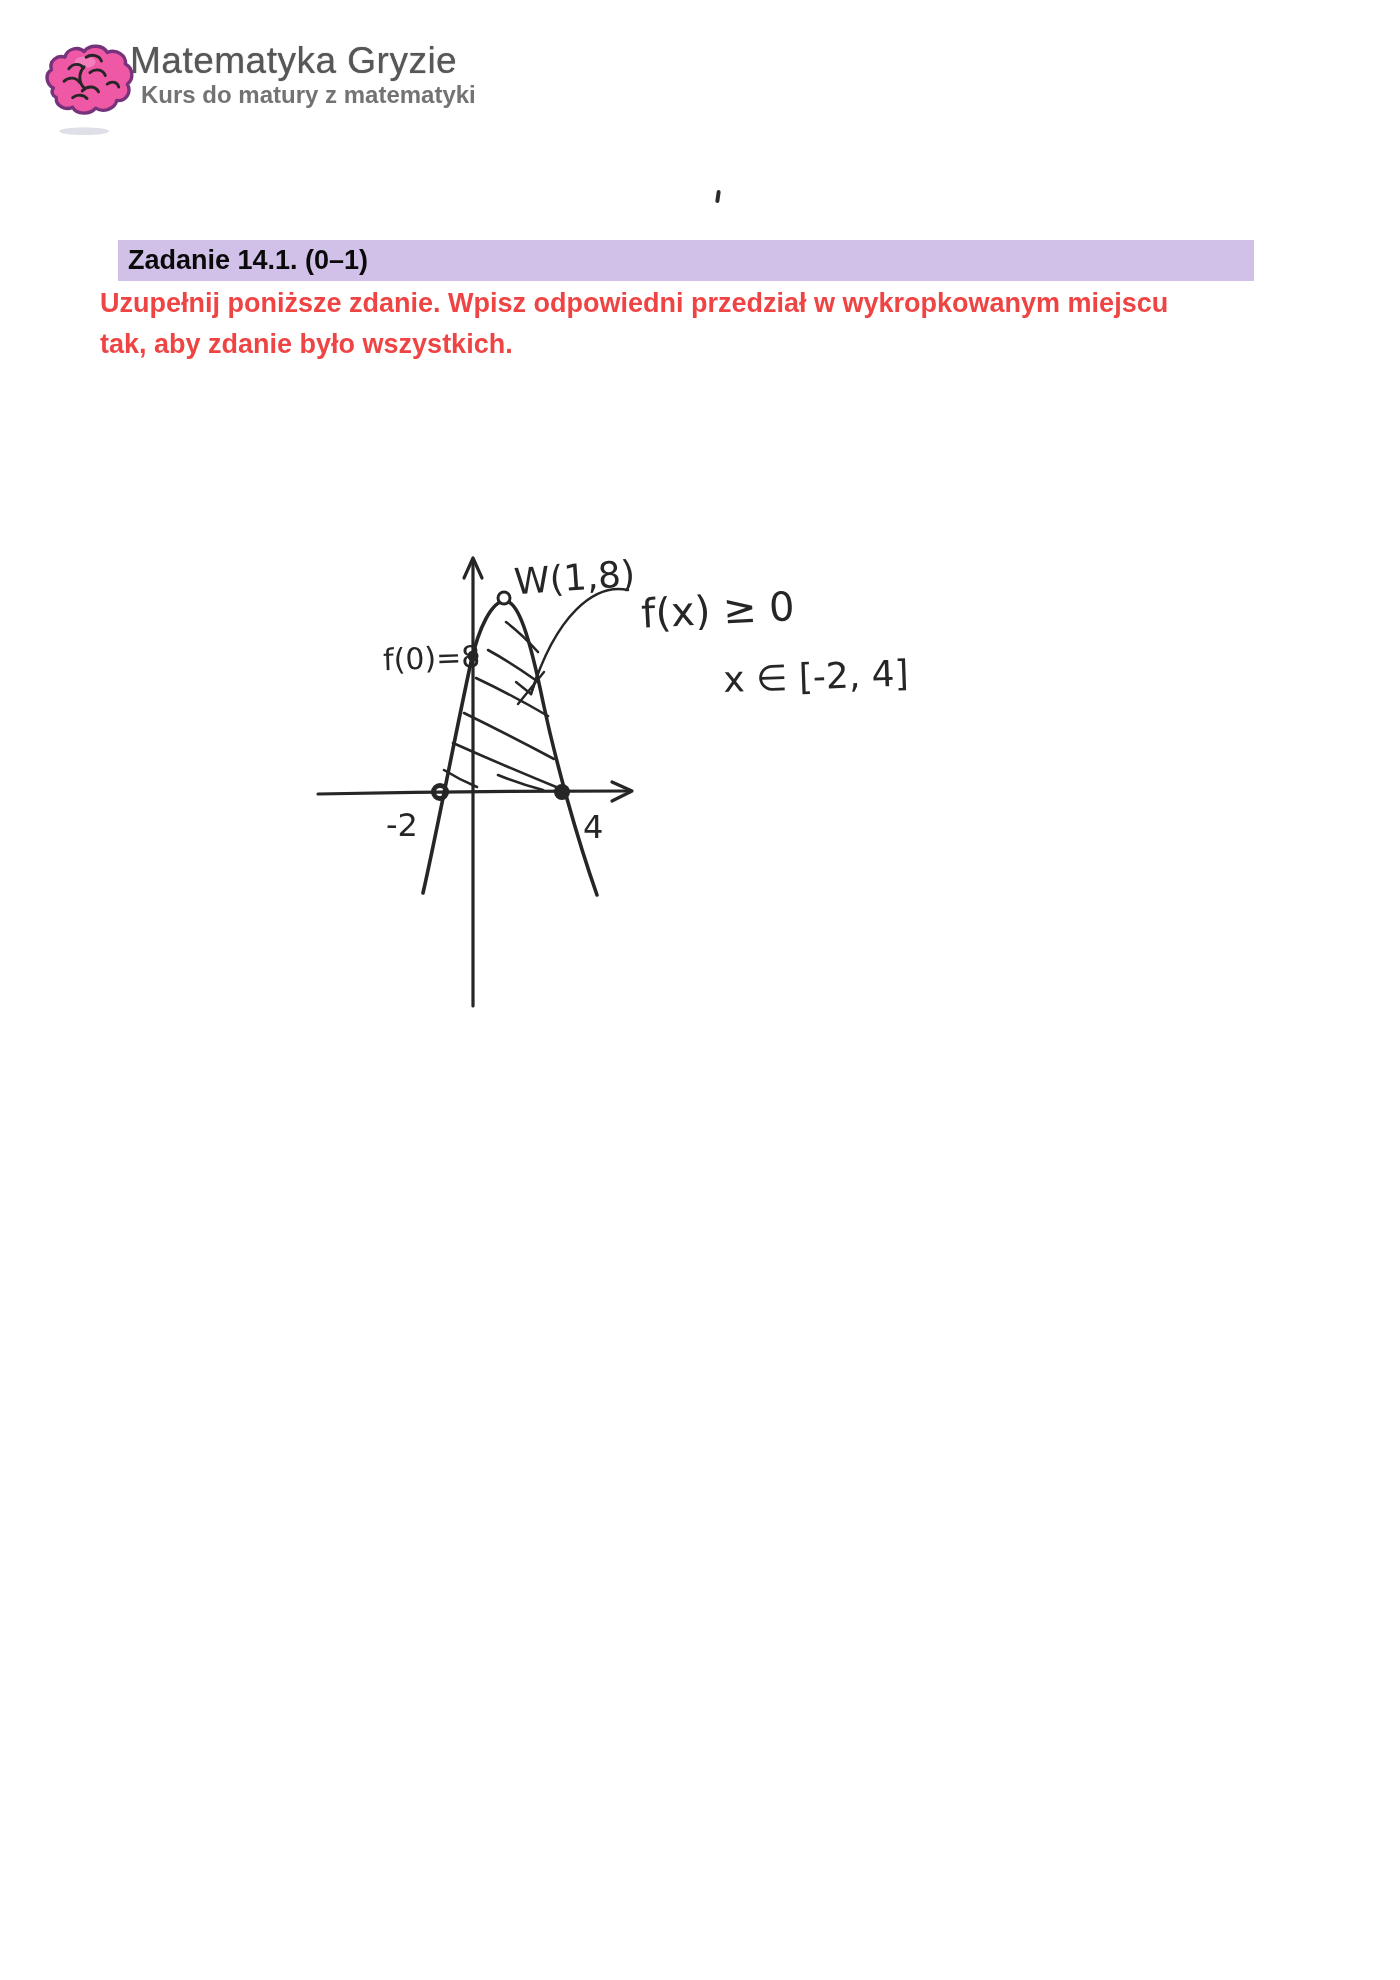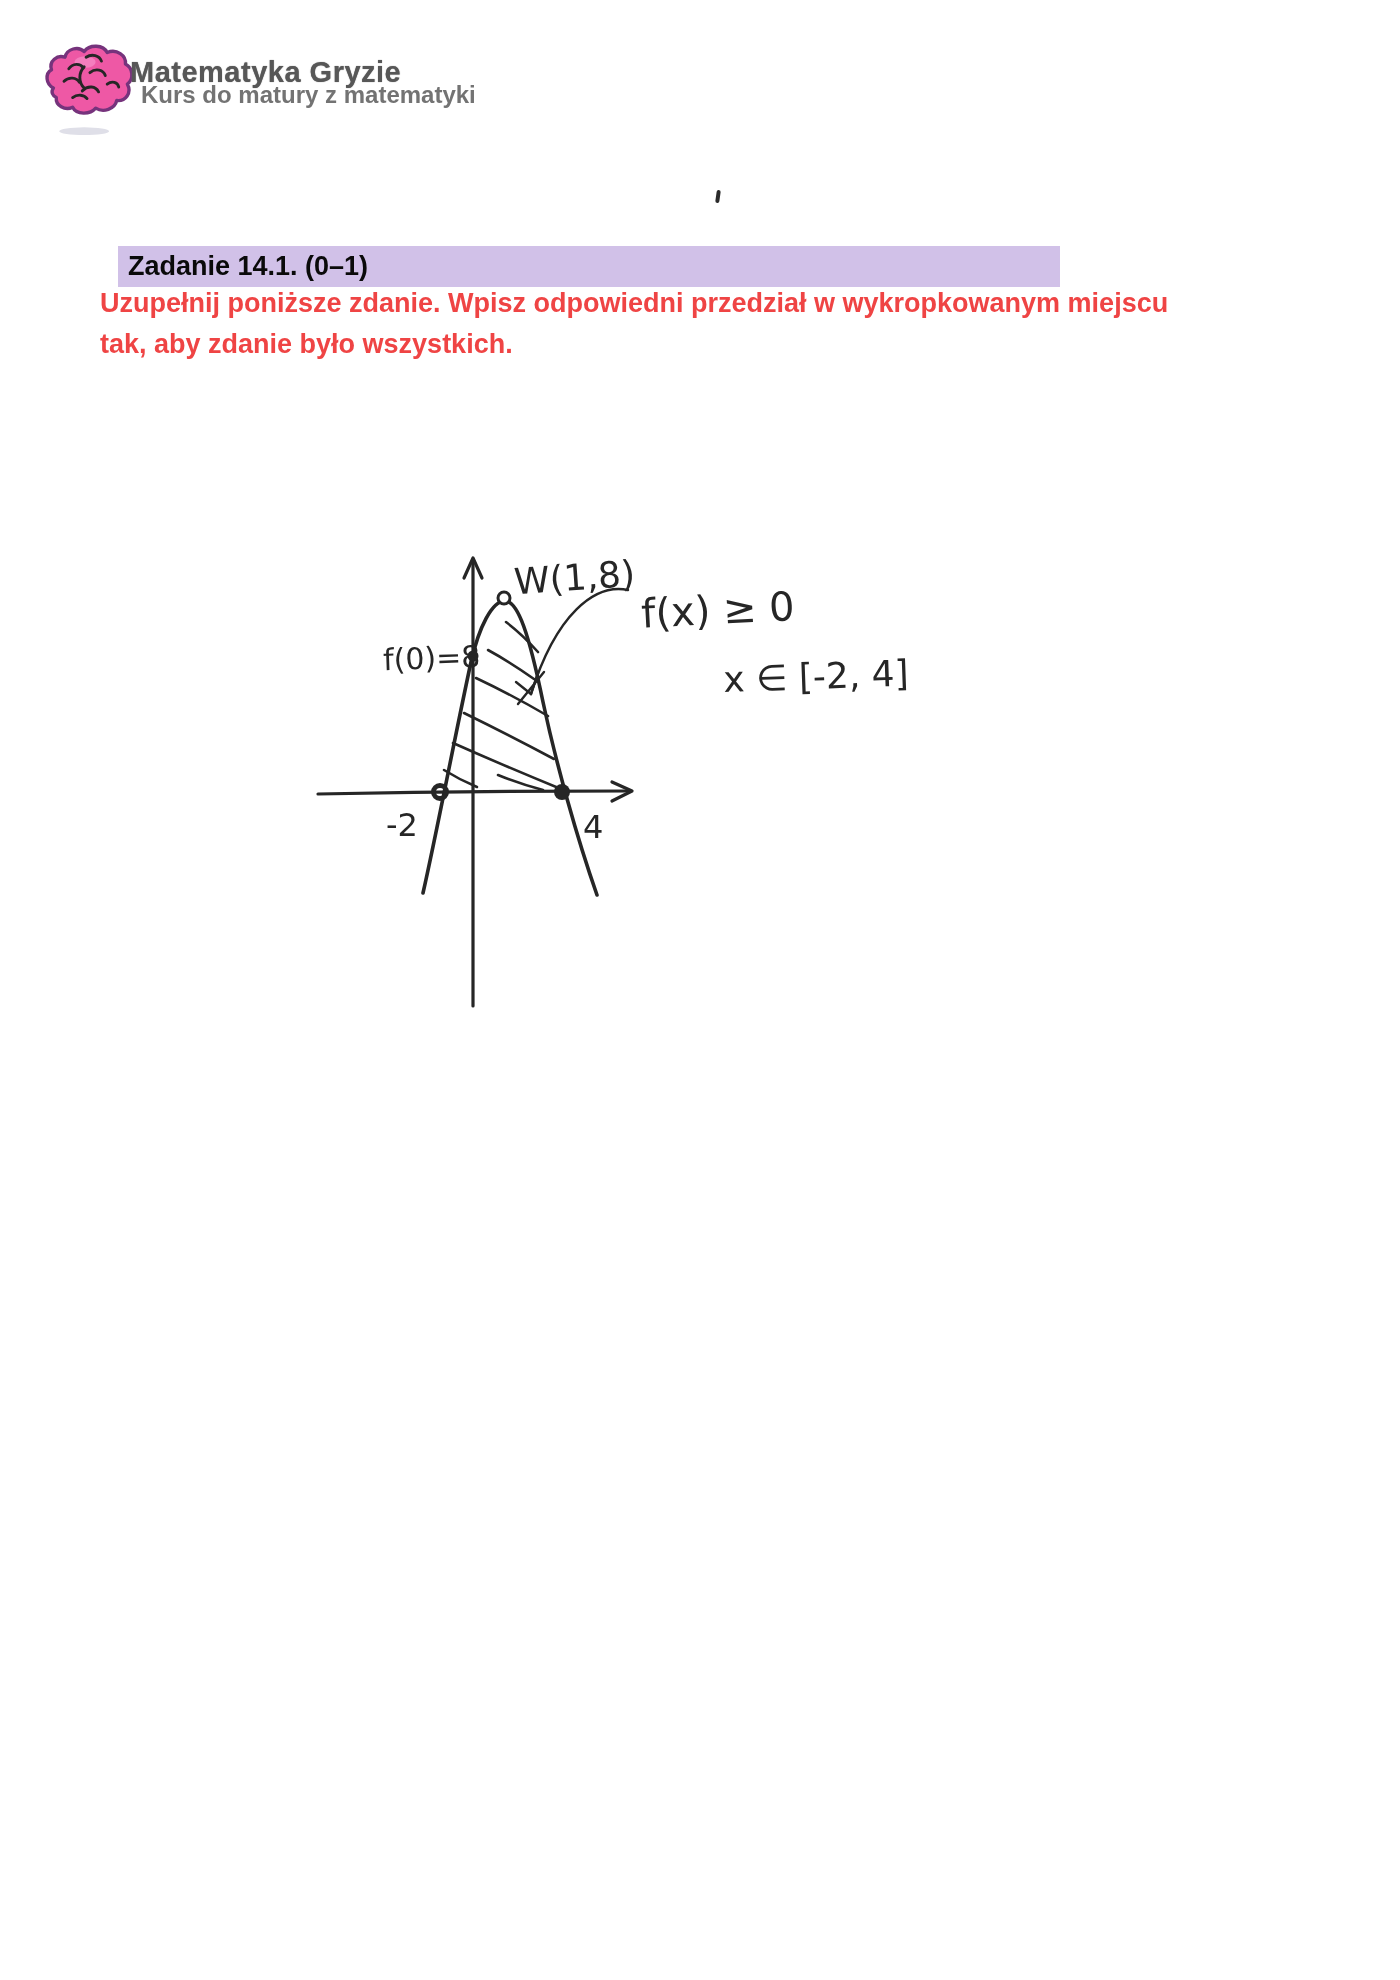--- a/index.html
+++ b/index.html
@@ -4,35 +4,35 @@
 <style>
   html,body{margin:0;padding:0;background:#e8e8e8;}
   .page{
     position:relative;width:1400px;height:1980px;background:#ffffff;
     font-family:"Liberation Sans", sans-serif;color:#111;overflow:hidden;
     margin:0 auto;
   }
   
   .logo{position:absolute;left:40px;top:36px;width:96px;height:104px;}
   .brand-title{
-    position:absolute;left:130px;top:56px;
-    font-size:29px;font-weight:700;letter-spacing:.5px;color:#575757;
+    position:absolute;left:130px;top:40px;
+    font-size:37px;font-weight:400;letter-spacing:.5px;color:#575757;
     text-shadow:0 0 1px #6b6b6b;
   }
   .brand-subtitle{
     position:absolute;left:141px;top:81px;
     font-size:24px;font-weight:700;color:#737373;
   }
   .stray-tick{
     position:absolute;left:716px;top:190px;width:4px;height:13px;
     background:#2b2b2b;border-radius:2px;transform:rotate(8deg);
   }
   
   .task-header-bar{
-    position:absolute;left:118px;top:246px;width:942px;height:41px;
+    position:absolute;left:118px;top:240px;width:1136px;height:41px;
     background:#d1c1e8;
   }
   .task-header-bar .label{
     display:block;padding-left:10px;line-height:41px;
     font-size:27px;font-weight:bold;color:#0a0a0a;
   }
   .instr{
     position:absolute;left:100px;top:283px;width:1120px;
     font-size:27px;font-weight:bold;color:#ef4444;line-height:41px;
   }

